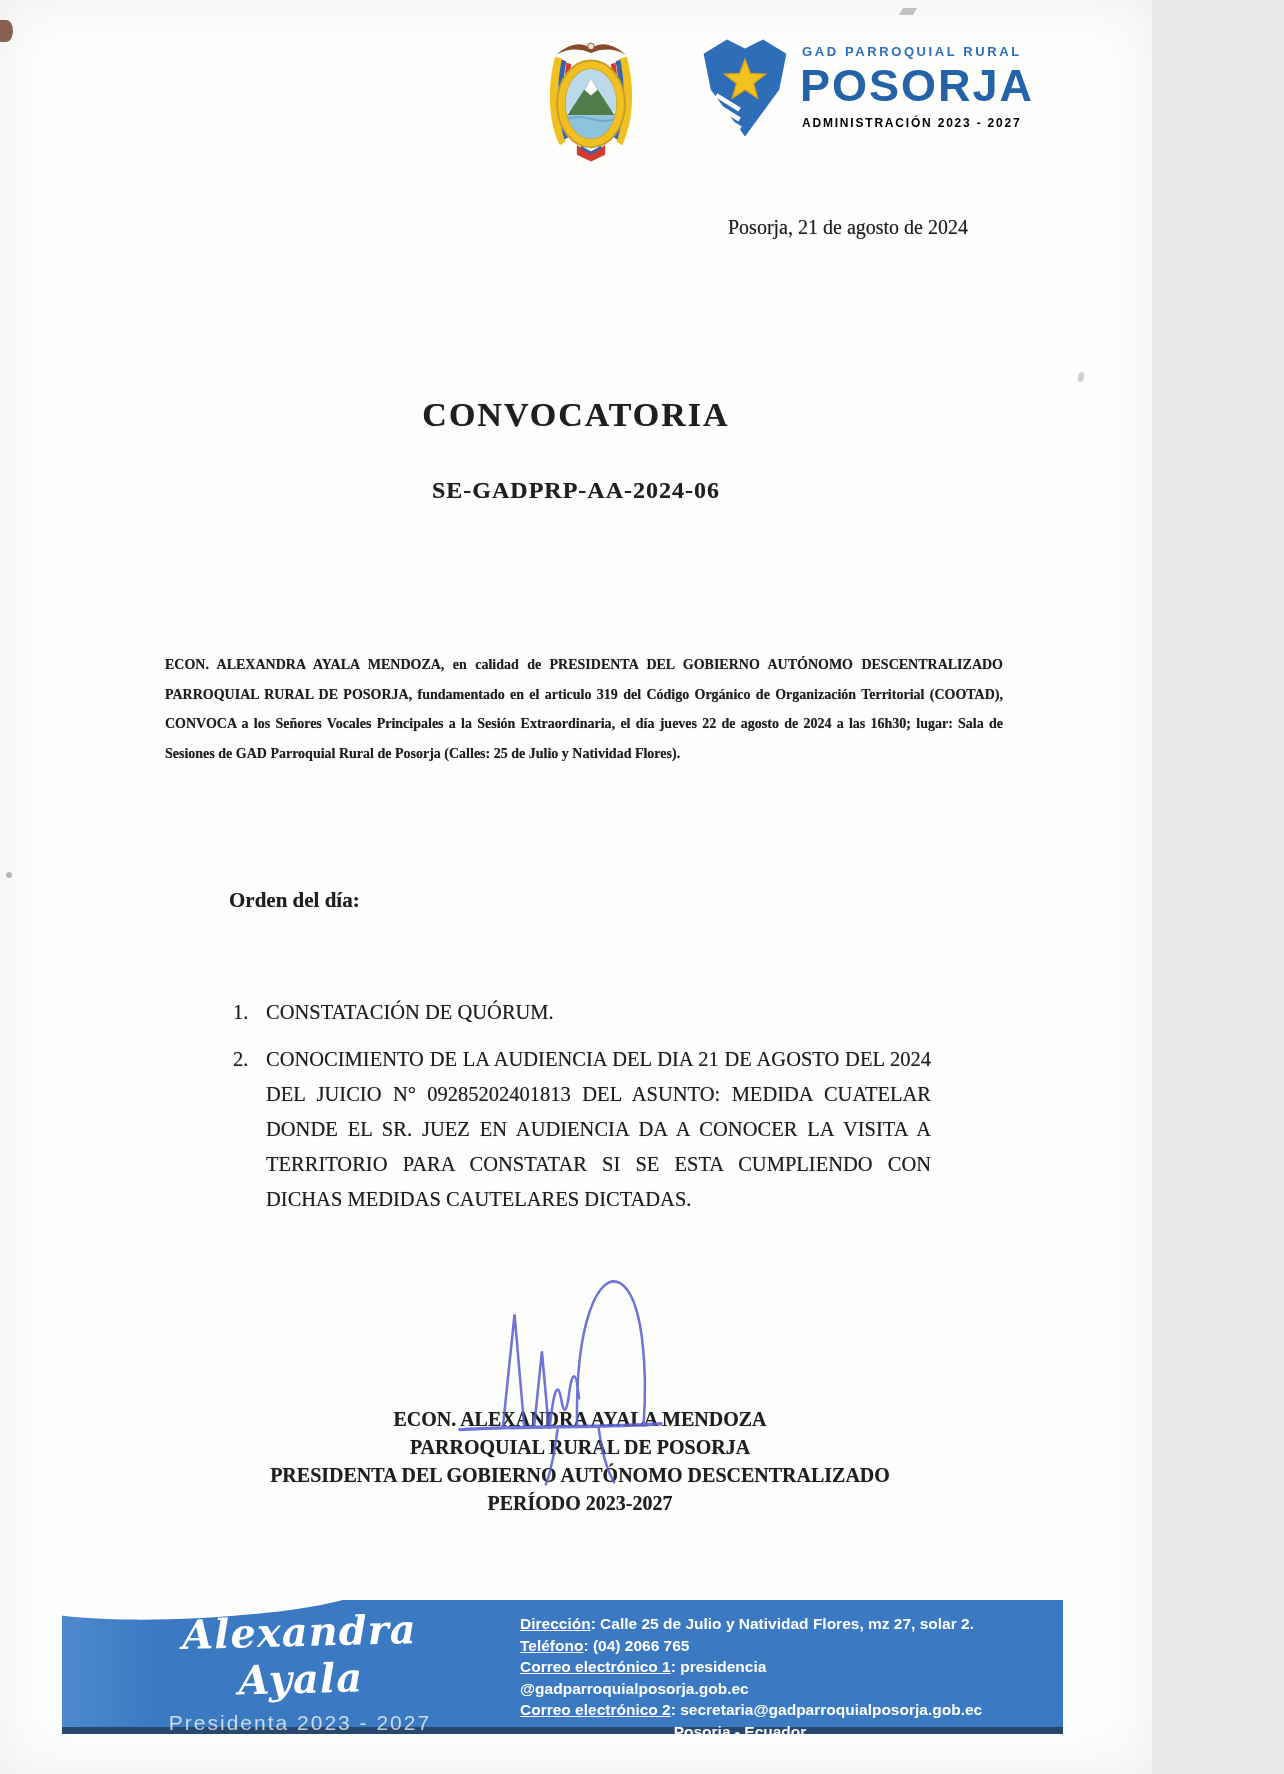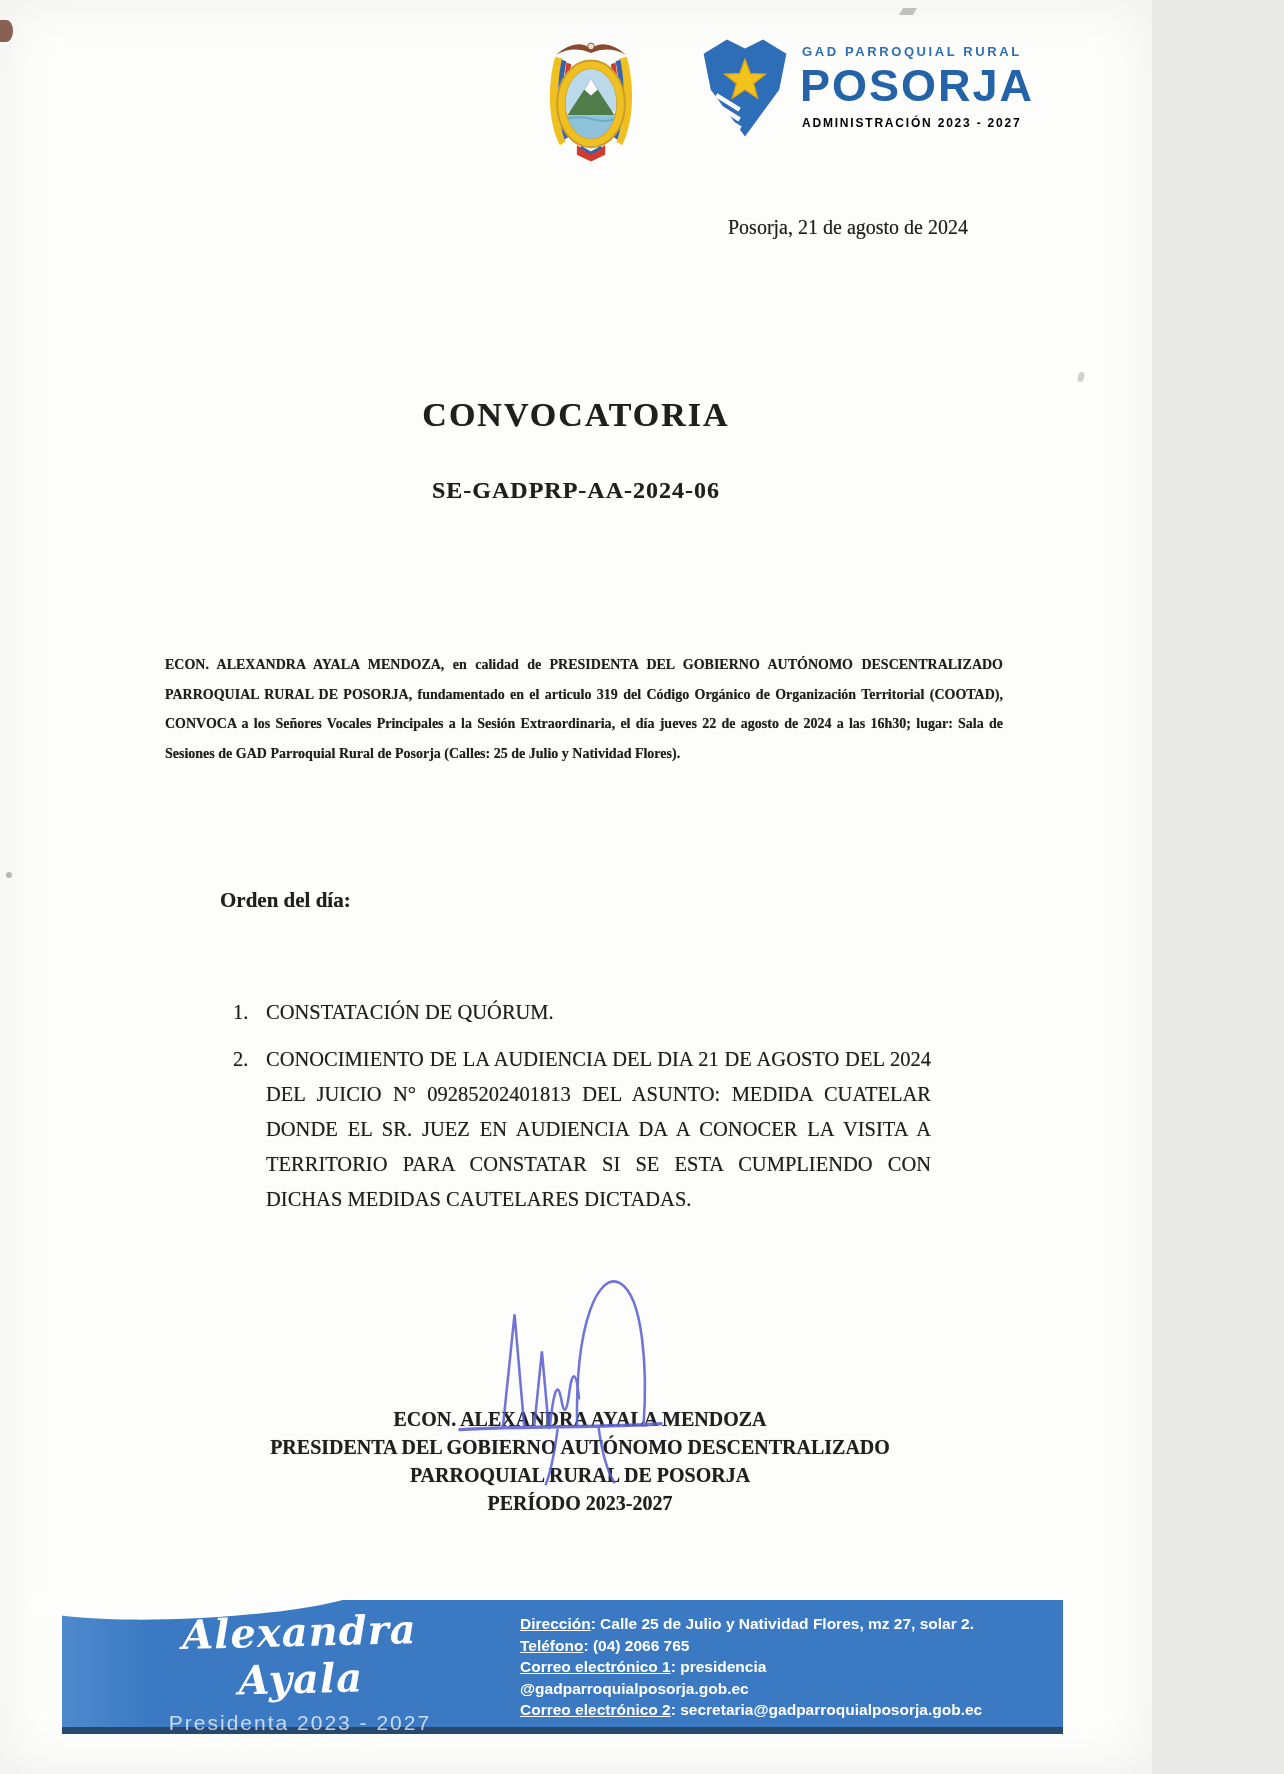--- a/index.html
+++ b/index.html
@@ -44,21 +44,21 @@
   .doc-code{
     position:absolute;left:0;top:477px;width:100%;
     text-align:center;font-size:24px;font-weight:bold;letter-spacing:1px;
   }
 
   
   .intro{
     position:absolute;left:165px;top:636px;width:838px;
     font-size:14px;line-height:29.5px;text-align:justify;font-weight:bold;
   }
-  .agenda-heading{position:absolute;left:220px;top:888px;font-size:21px;font-weight:bold;}
+  .agenda-heading{position:absolute;left:229px;top:888px;font-size:21px;font-weight:bold;}
   .agenda{position:absolute;left:233px;top:998px;width:700px;}
   .agenda-item{display:flex;margin-bottom:16px;}
   .agenda-num{width:33px;flex:0 0 33px;font-size:20.5px;line-height:35px;}
   .agenda-text{flex:1;font-size:20.5px;line-height:35px;text-align:justify;max-width:665px;}
   .agenda-item.first .agenda-num,.agenda-item.first .agenda-text{line-height:28px;}
 
   
   .sig-ink{position:absolute;left:452px;top:1252px;width:215px;height:238px;z-index:3;pointer-events:none;}
   .sig-block{
     position:absolute;left:160px;top:1405px;width:840px;
@@ -191,39 +191,40 @@
         <path d="M100,178 C104,140 108,128 112,150 C114,162 117,166 120,142 C123,120 127,118 130,148"></path>
         <path d="M8,180 C70,176 160,178 214,174" stroke-width="3.4"></path>
         <path d="M108,180 C104,210 100,226 96,236"></path>
         <path d="M150,178 C154,208 160,224 166,234"></path>
       </g>
     </svg>
   </div>
 
   <div class="sig-block soft">
     <div>ECON. ALEXANDRA AYALA MENDOZA</div>
+    <div>PARROQUIAL RURAL DE POSORJA</div>
     <div>PRESIDENTA DEL GOBIERNO AUTÓNOMO DESCENTRALIZADO</div>
-    <div>PARROQUIAL RURAL DE POSORJA</div>
     <div>PERÍODO 2023-2027</div>
   </div>
 
   <div class="footer-banner"></div>
   <div class="footer-wave"></div>
 
   <div class="footer-left">
     <div class="footer-name">Alexandra Ayala</div>
     <div class="footer-role">Presidenta 2023 - 2027</div>
     <div class="footer-slogan">¡Juntos Seguiremos Haciendo Historia!</div>
   </div>
 
   <div class="footer-right">
     <div><span class="lbl">Dirección</span><span>: Calle 25 de Julio y Natividad Flores, mz 27, solar 2.</span></div>
     <div><span class="lbl">Teléfono</span><span>: (04) 2066 765</span></div>
     <div><span class="lbl">Correo electrónico 1</span><span>: presidencia @gadparroquialposorja.gob.ec</span></div>
     <div><span class="lbl">Correo electrónico 2</span><span>: secretaria@gadparroquialposorja.gob.ec</span></div>
+    <div class="footer-location">Posorja - Ecuador</div>
   </div>
 
   <div class="artifact a1"></div>
   <div class="artifact a2"></div>
   <div class="artifact a3"></div>
   <div class="artifact a4"></div>
 
 </div>
 
 </body></html>

